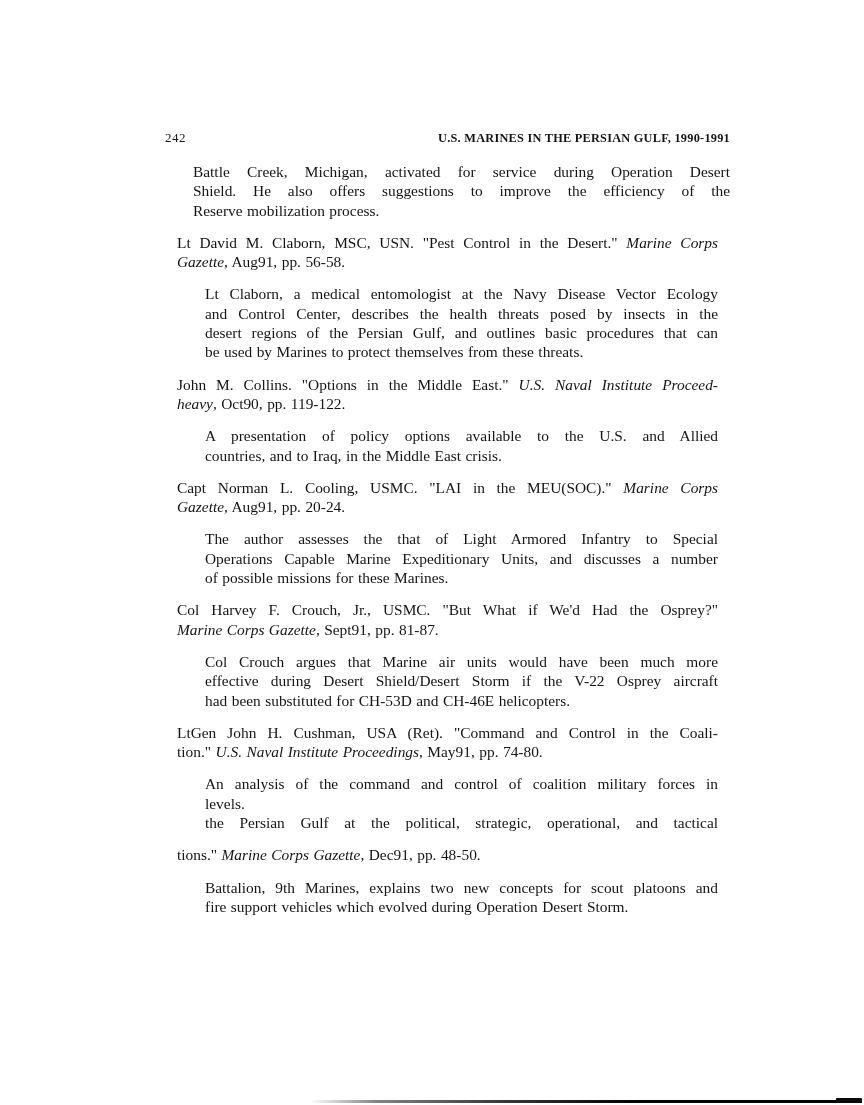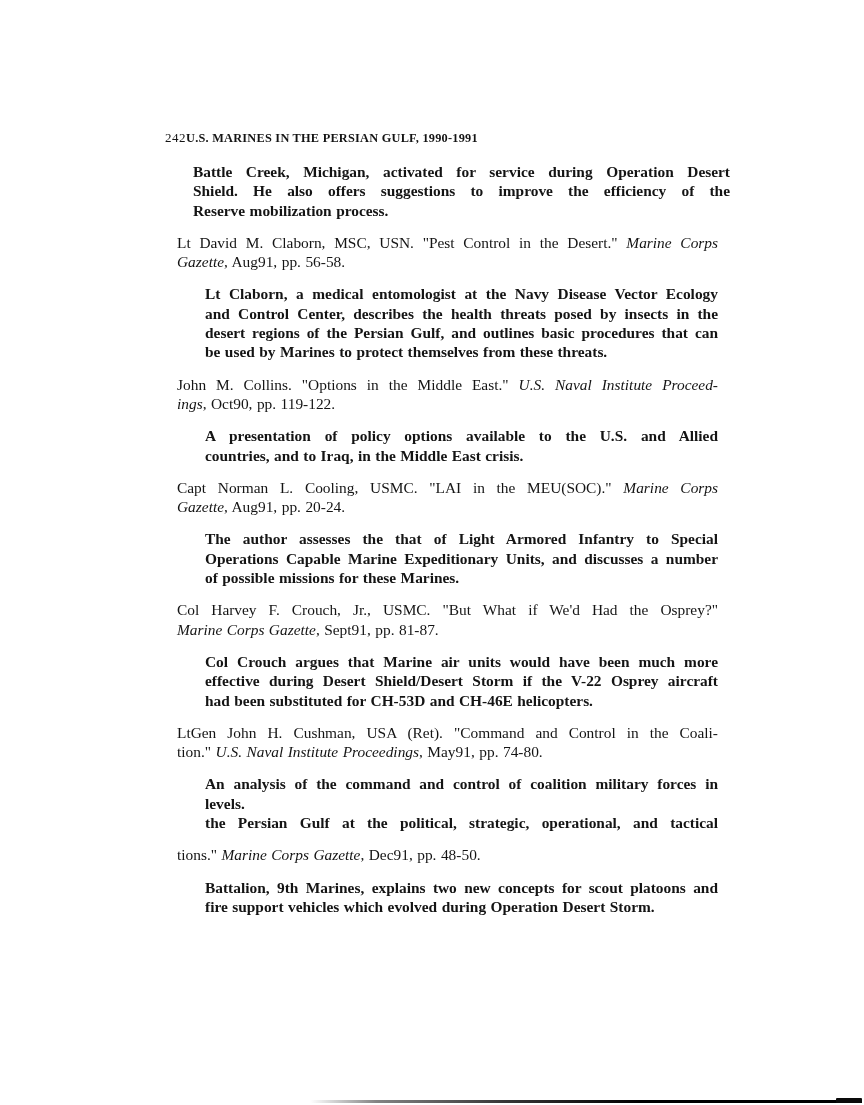--- a/index.html
+++ b/index.html
@@ -10,35 +10,35 @@
     overflow: hidden;
     font-family: "Liberation Serif", "DejaVu Serif", serif;
     color: #141414;
   }
   .page { position: absolute; inset: 0; background: #fff; }
 
   
   .running-head {
     position: absolute;
     left: 165px; right: 134px; top: 130px;
-    display: flex; justify-content: flex-start; align-items: baseline;
+    display: flex; justify-content: space-between; align-items: baseline;
   }
   .pg-num { font-size: 13px; letter-spacing: 0.5px; }
   .run-title { font-size: 12.3px; font-weight: bold; letter-spacing: 0.25px; }
 
   
   .text-block {
     position: absolute;
     left: 165px; top: 162px; width: 565px;
     font-size: 15.4px;
     line-height: 19.3px;
     word-spacing: 0.04em;
   }
   .para { margin: 0 0 13px 0; }
-  .para.indent { padding-left: 28px; font-weight: bold; }
+  .para.indent { padding-left: 28px; }
   .entry { margin: 12px; }
   .text-block > :last-child > :last-child { margin-bottom: 0; }
 
   .ln { text-align: justify; }
   .ln.fill { text-align-last: justify; }
   .it { font-style: italic; }
 
   
   .scan-line {
     position: absolute;
@@ -82,21 +82,21 @@
           <div class="ln fill"><span>Lt Claborn, a medical entomologist at the Navy Disease Vector Ecology</span></div>
           <div class="ln fill"><span>and Control Center, describes the health threats posed by insects in the</span></div>
           <div class="ln fill"><span>desert regions of the Persian Gulf, and outlines basic procedures that can</span></div>
           <div class="ln"><span>be used by Marines to protect themselves from these threats.</span></div>
         </div>
     </section>
 
     <section class="entry">
       <div class="para">
           <div class="ln fill"><span>John M. Collins.  "Options in the Middle East."  </span><span class="it">U.S. Naval Institute Proceed-</span></div>
-          <div class="ln"><span class="it">ings</span><span>, Oct90, pp. 119-122.</span></div>
+          <div class="ln"><span class="it">heavy</span><span>, Oct90, pp. 119-122.</span></div>
         </div>
       <div class="para indent">
           <div class="ln fill"><span>A presentation of policy options available to the U.S. and Allied</span></div>
           <div class="ln"><span>countries, and to Iraq, in the Middle East crisis.</span></div>
         </div>
     </section>
 
     <section class="entry">
       <div class="para">
           <div class="ln fill"><span>Capt Norman L. Cooling, USMC.  "LAI in the MEU(SOC)."  </span><span class="it">Marine Corps</span></div>

